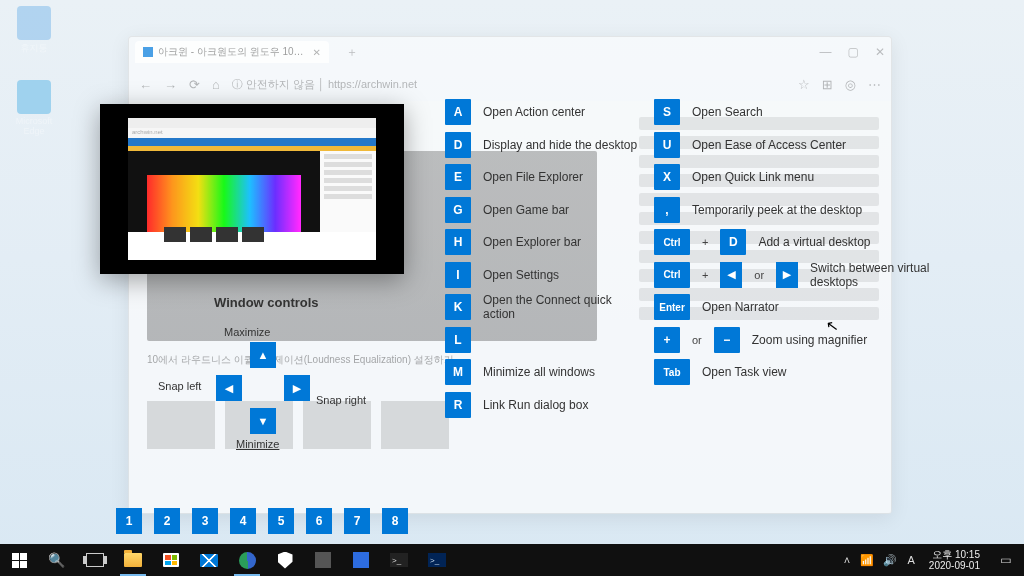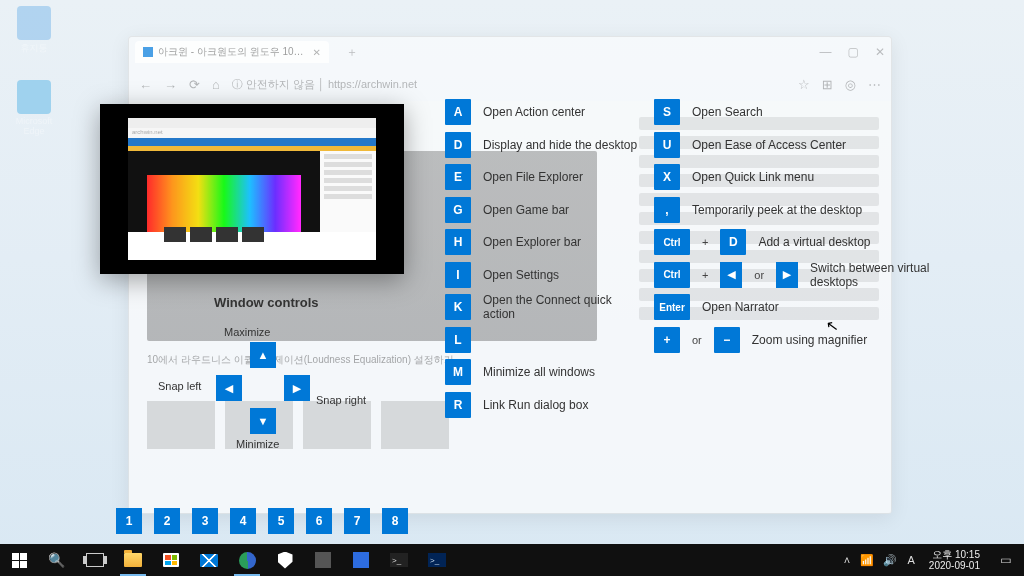--- a/index.html
+++ b/index.html
@@ -76,21 +76,21 @@
   .keycap.wide{min-width:36px;font-size:10px;}
   .keycap.tall{min-width:30px;height:28px;font-size:9px;line-height:1.05;text-align:center;}
 
   .desc { font-size:12px; color:#333;}
 
   
   .wc { position:absolute; left:158px; top:320px; width:230px; height:140px;}
   .wc .lbl{position:absolute;font-size:11px;color:#333;}
   .wc .key{position:absolute;width:26px;height:26px;background:#0078d7;color:#fff;display:flex;align-items:center;justify-content:center;font-size:11px;}
   .wc-up{left:92px;top:22px;} .wc-up-l{left:66px;top:6px;}
-  .wc-dn{left:92px;top:88px;} .wc-dn-l{left:78px;top:118px;}
+  .wc-dn{left:92px;top:88px;} .wc-dn-l{left:78px;top:118px;text-decoration:underline;}
   .wc-l {left:58px;top:55px;} .wc-l-l{left:0px;top:60px;text-align:center;}
   .wc-r {left:126px;top:55px;} .wc-r-l{left:158px;top:60px;margin-top:14px;}
 
   
   .col { position:absolute; top:96px; }
   .col1 { left:445px; width:200px;}
   .col2 { left:654px; width:300px;}
   .row { display:flex; align-items:center; gap:12px; height:32.5px;}
   .row .join{font-size:11px;color:#444;}
   .row .arrow{width:26px;height:26px;background:#0078d7;color:#fff;display:inline-flex;align-items:center;justify-content:center;font-size:11px;}
@@ -316,20 +316,24 @@
     <div class="row">
       <span class="keycap wide">Enter</span>
       <span class="desc">Open Narrator</span>
     </div>
     <div class="row">
       <span class="keycap">+</span>
       <span class="join">or</span>
       <span class="keycap">−</span>
       <span class="desc">Zoom using magnifier</span>
     </div>
+    <div class="row">
+      <span class="keycap wide">Tab</span>
+      <span class="desc">Open Task view</span>
+    </div>
   </div>
 
   <div class="cursor">↖</div>
 
   <div class="numchips" id="numchips">
       <span>1</span>
       <span>2</span>
       <span>3</span>
       <span>4</span>
       <span>5</span>

